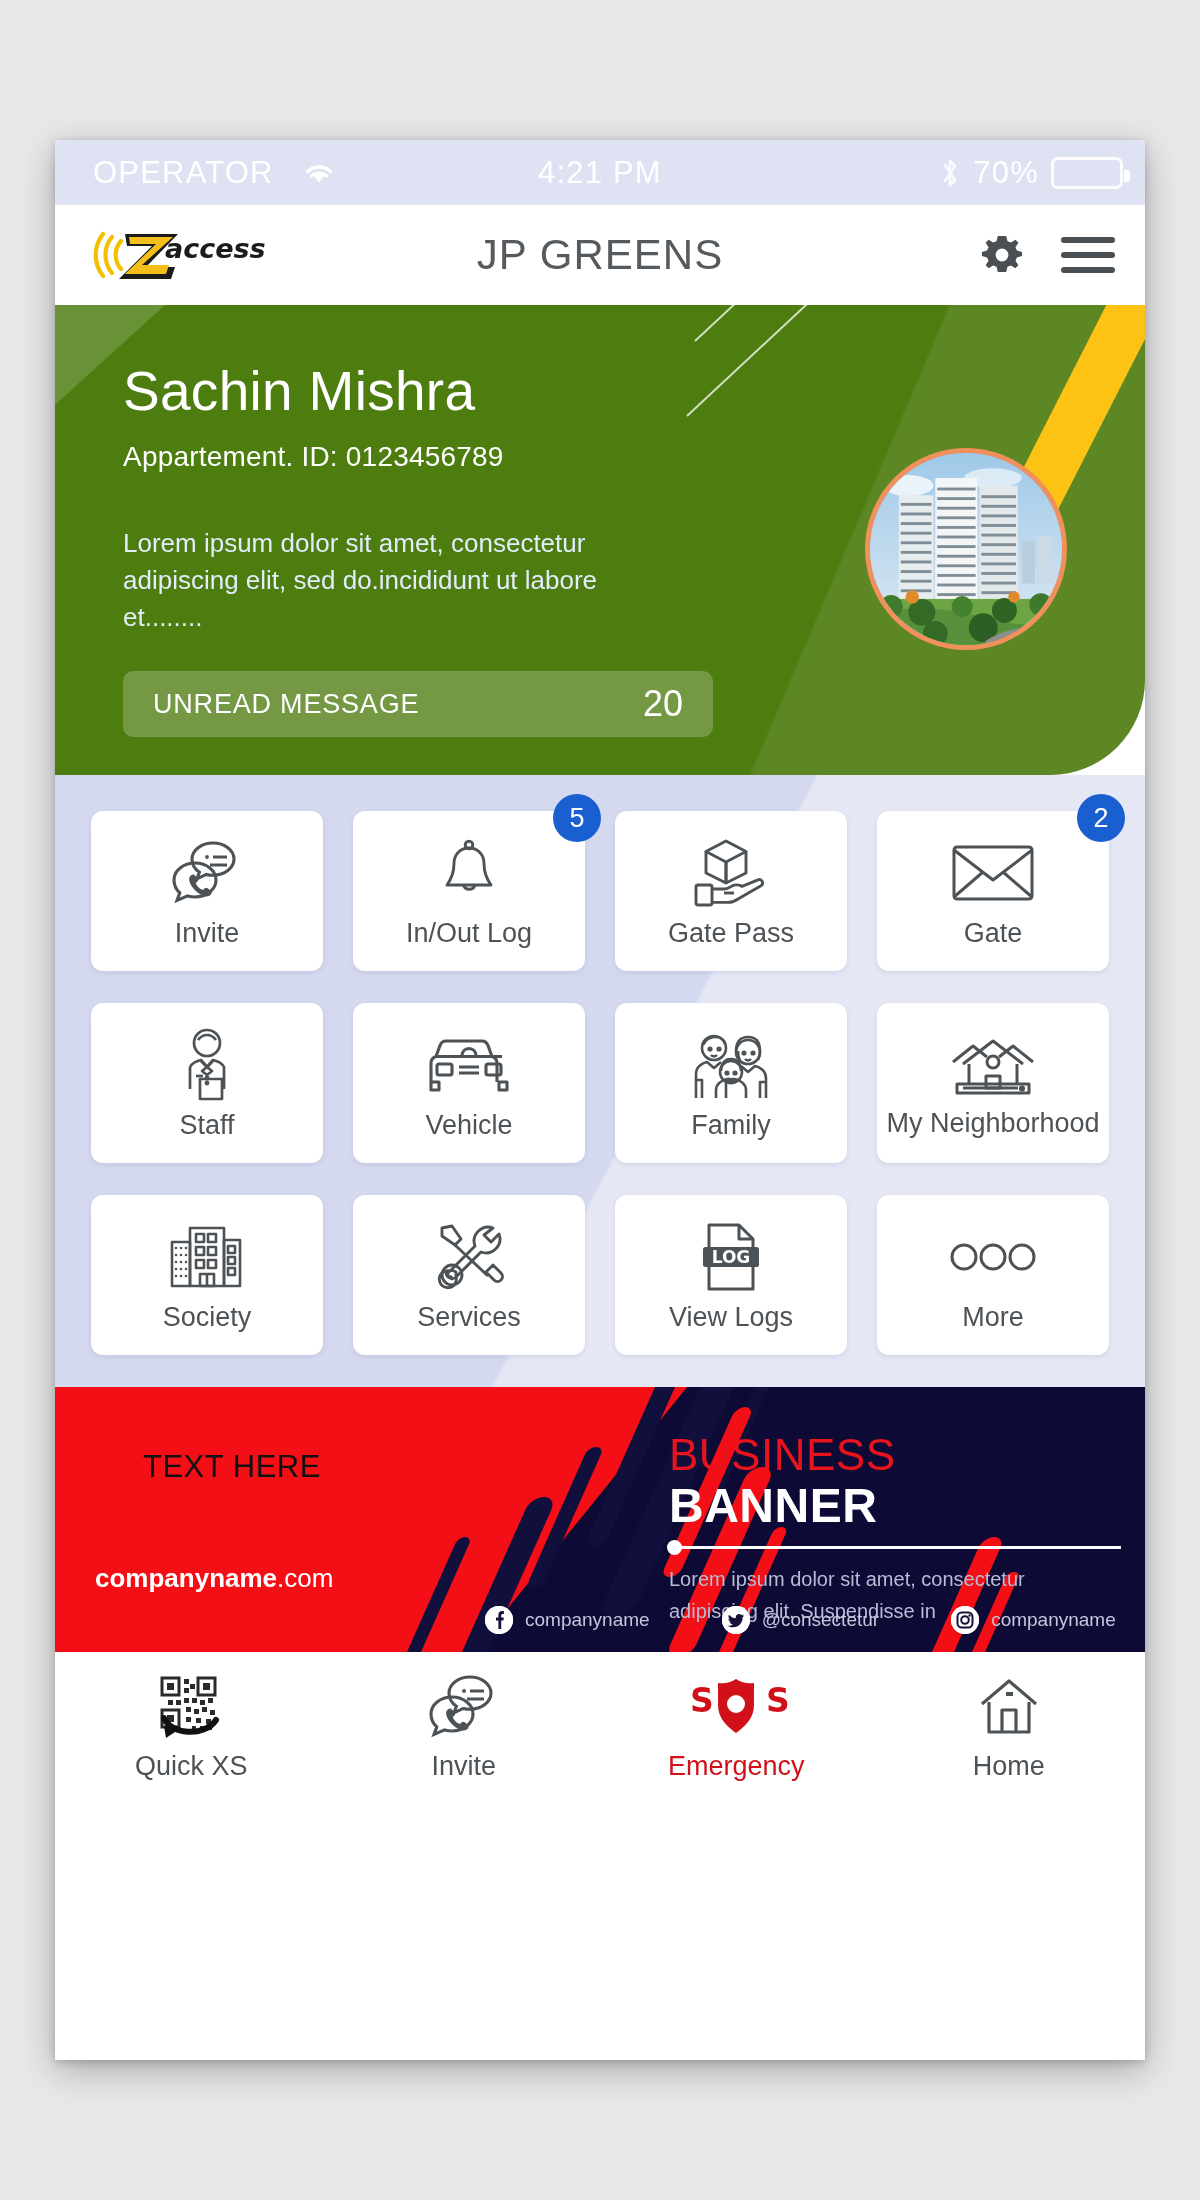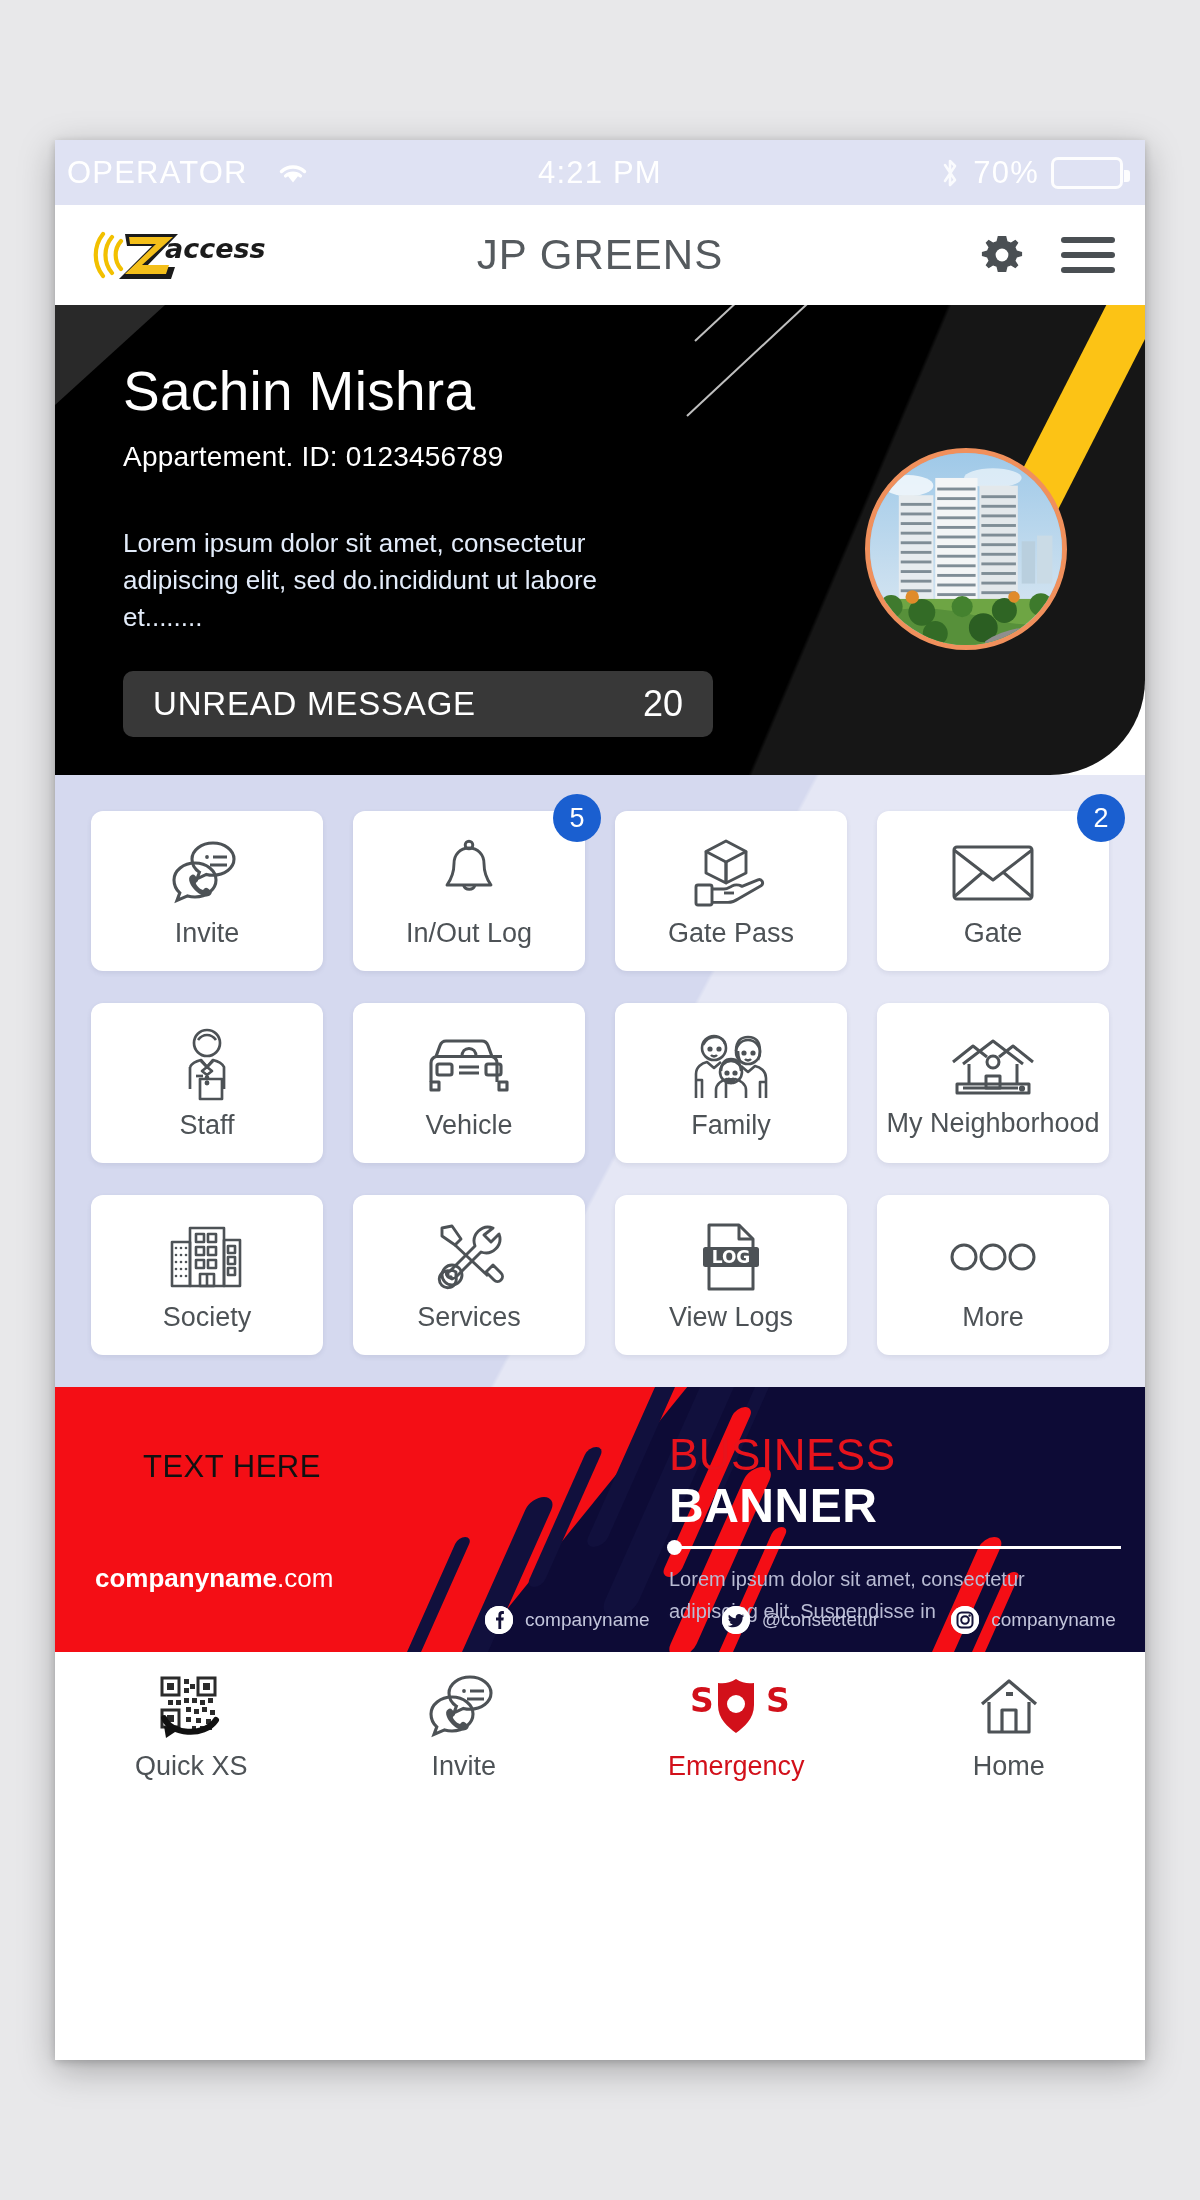--- a/index.html
+++ b/index.html
@@ -21,21 +21,21 @@
   
   .statusbar {
     height:65px;
     background:#dfe2f3;
     display:flex; align-items:center;
     color:#ffffff;
     font-size:31px;
     letter-spacing:1.2px;
     position:relative;
   }
-  .sb-left { display:flex; align-items:center; gap:28px; padding-left:12px; width:38%; }
+  .sb-left { display:flex; align-items:center; gap:28px; padding-left:38px; width:38%; }
   .sb-center { width:24%; text-align:center; font-size:31px; }
   .sb-right { width:38%; display:flex; align-items:center; justify-content:flex-end; gap:12px; padding-right:22px; }
   .wifi-icon svg, .bt-icon svg { display:block; }
   .battery {
     width:72px; height:32px;
     border:3px solid rgba(255,255,255,.92);
     border-radius:7px;
     position:relative;
     padding:3px;
   }
@@ -59,21 +59,21 @@
     font-size:42px; color:#555a5e; letter-spacing:1px;
     font-weight:400;
   }
   .appbar-actions { width:210px; display:flex; align-items:center; justify-content:flex-end; gap:34px; }
   .gear-icon svg, .menu-icon svg { display:block; }
 
   
   .profile-card {
     position:relative;
     height:470px;
-    background:#000000;
+    background:#4d7c0f;
     border-bottom-right-radius:95px;
     overflow:hidden;
   }
   .pc-deco { position:absolute; inset:0; overflow:hidden; }
   .pc-tri-left {
     position:absolute; left:0; top:0;
     width:0; height:0;
     border-top:100px solid rgba(255,255,255,.16);
     border-right:110px solid transparent;
   }
@@ -108,21 +108,21 @@
     margin-top:52px; max-width:560px;
   }
   .unread-bar {
     margin-top:36px;
     width:590px; height:66px;
     background:rgba(255,255,255,0.22);
     border-radius:10px;
     display:flex; align-items:center; justify-content:space-between;
     padding:0 30px;
   }
-  .unread-label { color:#fff; font-size:33px; letter-spacing:0.8px; }
+  .unread-label { color:#fff; font-size:27px; letter-spacing:0.8px; }
   .unread-count { color:#fff; font-size:36px; }
   .avatar-photo {
     position:absolute; right:78px; top:143px;
     width:202px; height:202px; border-radius:50%;
     border:5px solid #f0905c;
     overflow:hidden;
     background:#8fb7d9;
   }
   .avatar-photo svg { display:block; width:100%; height:100%; }
 

